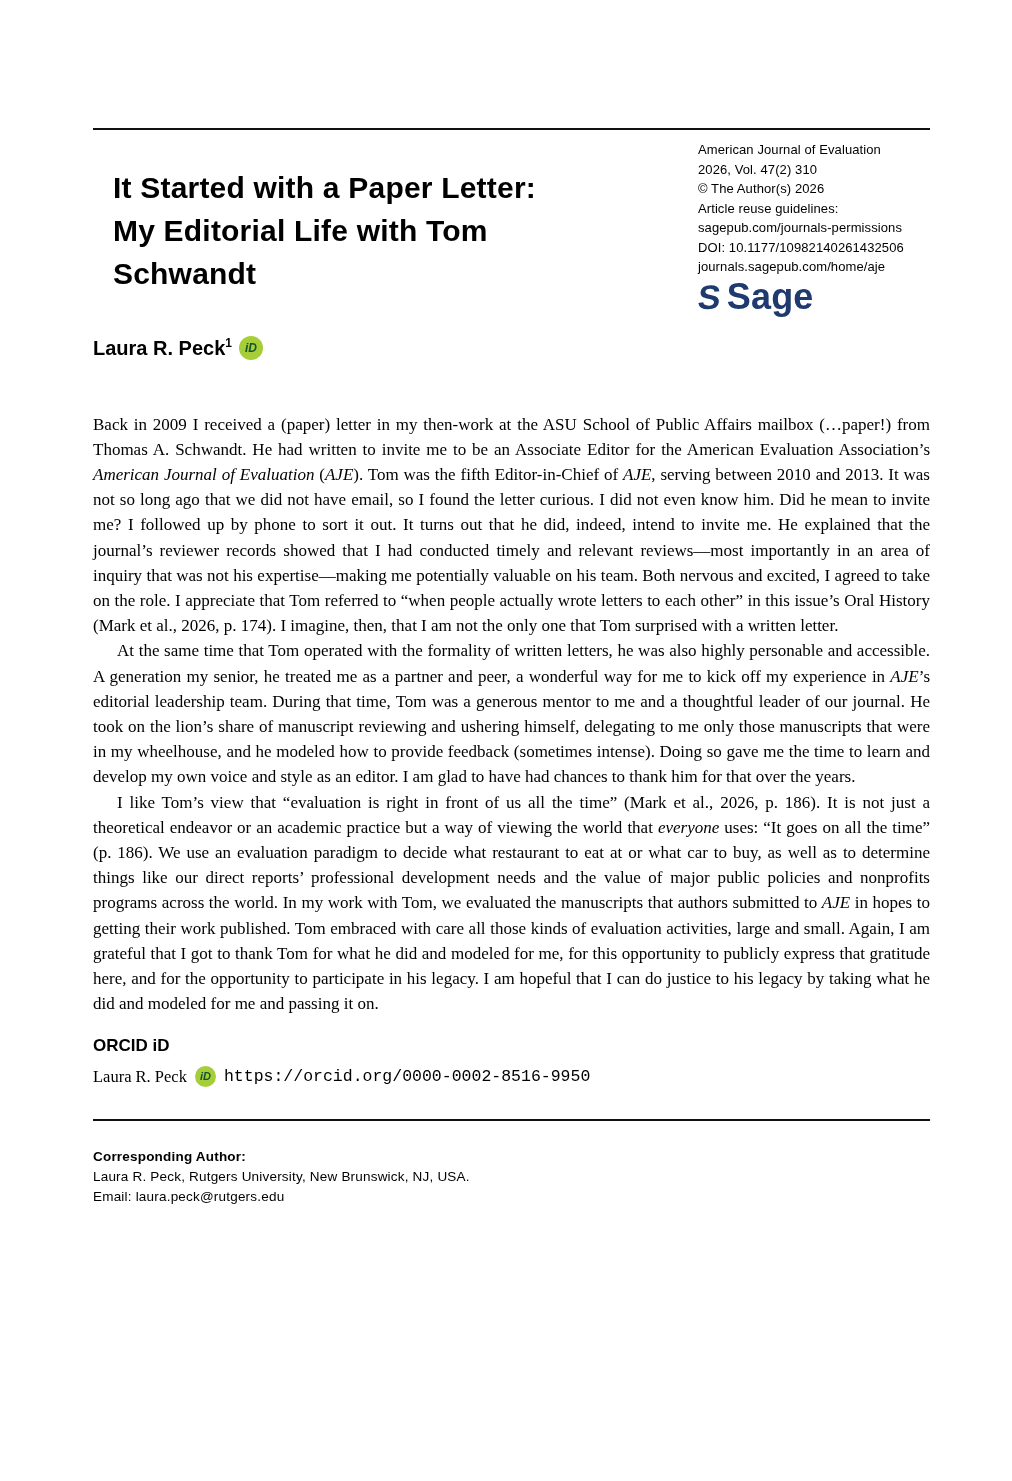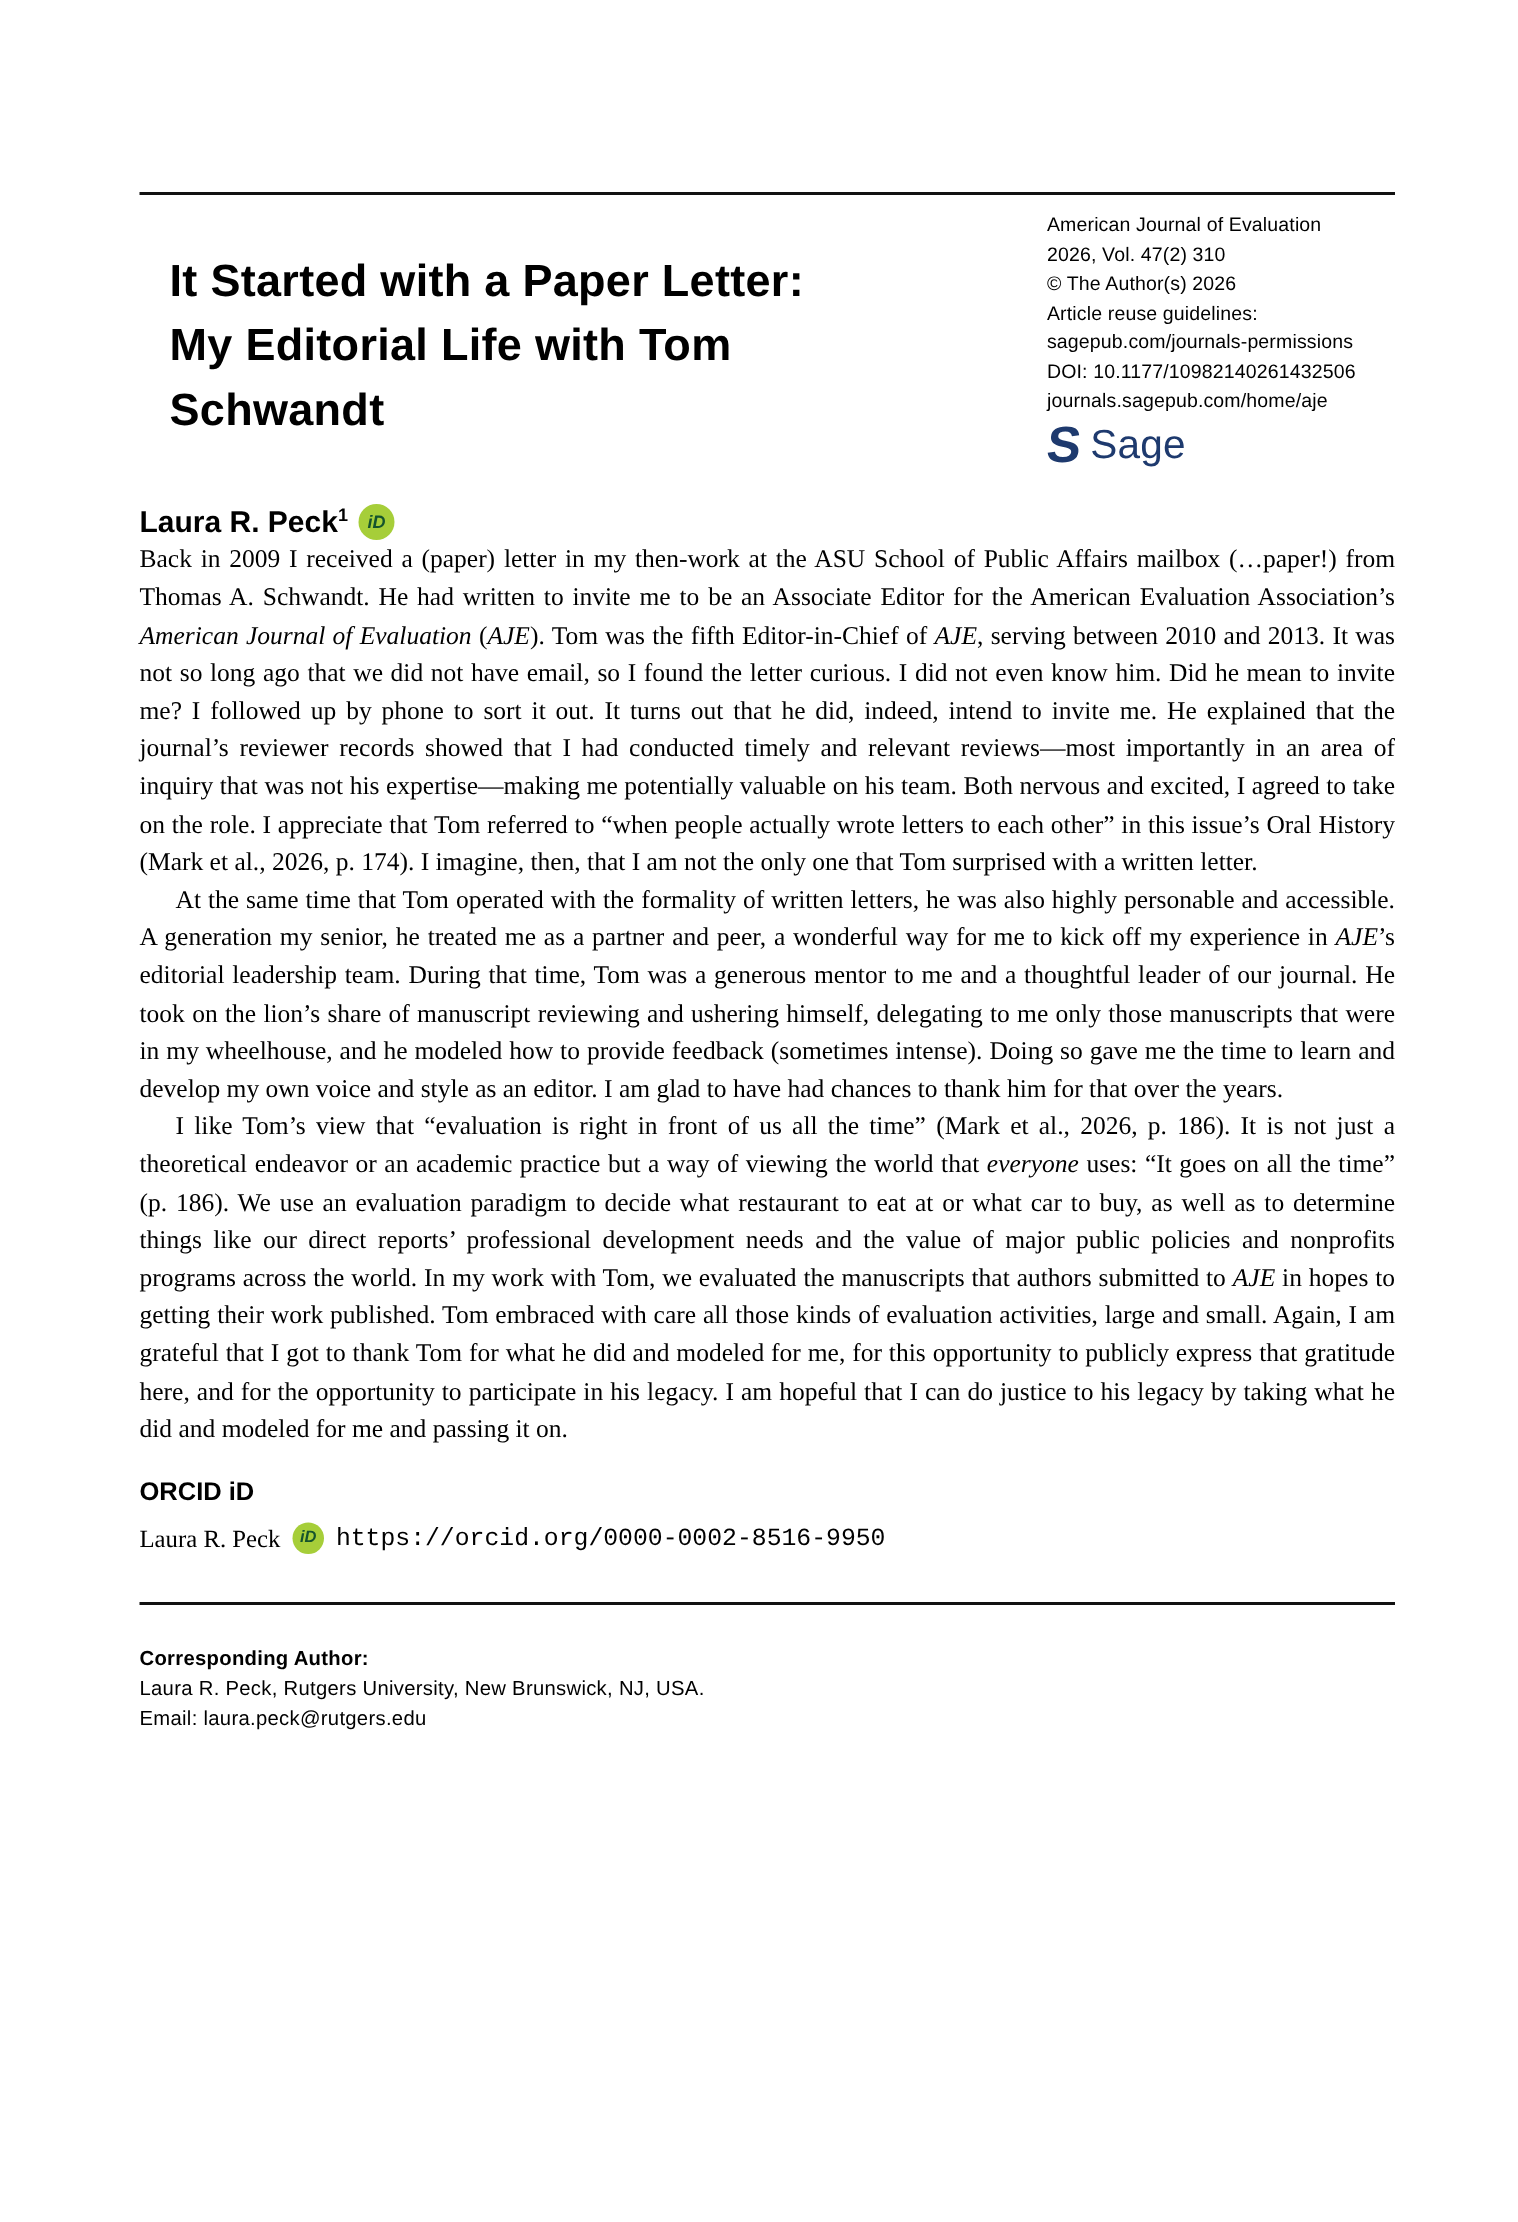--- a/index.html
+++ b/index.html
@@ -41,42 +41,43 @@
     margin-top:5px;
   }
   .sage-s {
     font-weight:800;
     font-size:34px;
     line-height:30px;
     transform:skewX(-6deg);
     margin-right:6px;
   }
   .sage-word {
-    font-weight:400;
-    font-size:27px;
+    font-weight:700;
+    font-size:36px;
     letter-spacing:.2px;
   }
   .author-row {
     margin-top:24px;
     display:flex; align-items:flex-end;
   }
   .author-name { font-weight:bold; font-size:20px; }
   .author-sup { font-size:12px; vertical-align:super; font-weight:bold; }
   .orcid-badge {
     display:inline-block;
     width:24px; height:24px;
     border-radius:50%;
     background:#A6CE39;
     color:#14532d;
     font:italic bold 12px/24px "Liberation Sans", sans-serif;
     text-align:center;
     margin-left:7px;
   }
   
   .article-body {
+    margin-top:52px;
     font-family:"Liberation Serif", serif;
     font-size:17px;
     line-height:25.2px;
     text-align:justify;
   }
   .para.indent { text-indent:24px; }
   
   .orcid-section { margin-top:20px; }
   .orcid-heading { font-weight:bold; font-size:17px; }
   .orcid-line {

